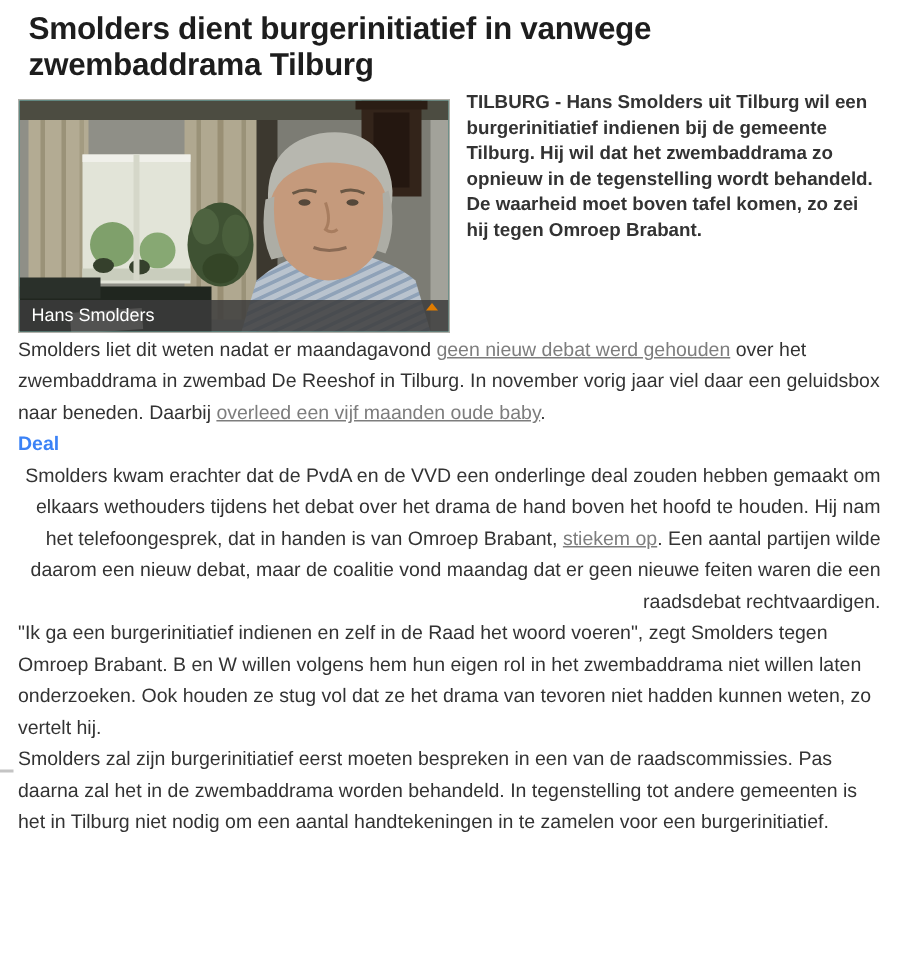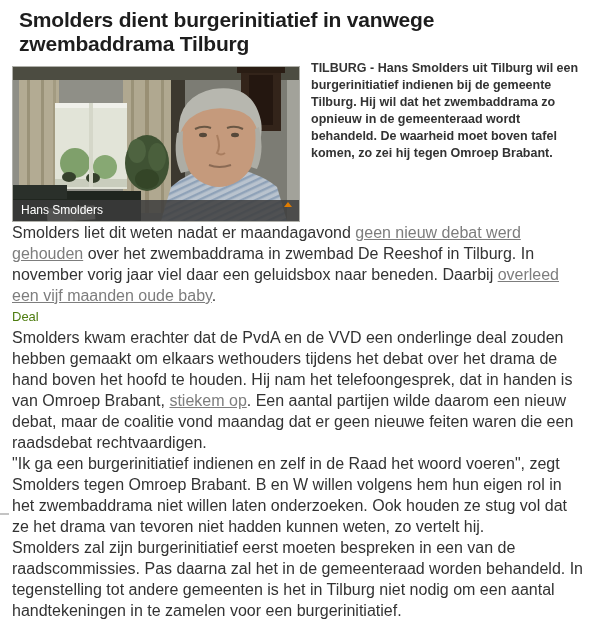--- a/index.html
+++ b/index.html
@@ -33,28 +33,28 @@
     position: absolute; right: 7px; top: 2px; width: 0; height: 0;
     border-left: 4px solid transparent; border-right: 4px solid transparent;
     border-bottom: 5px solid #e07c00;
   }
 
   p.lead {
     font-weight: bold; font-size: 12.5px; line-height: 17px;
     margin: -4px 0 0; width: 288px; color: #333333;
   }
 
-  p.body { font-size: 16px; line-height: 21px; margin: 0; }
+  p.body { font-size: 13px; line-height: 21px; margin: 0; }
   .para1 { margin: 4px 0 6px; }
   .para2 { margin: 0 0 4px; }
-  .para3 { margin: 0 0 3px; }
+  .para3 { margin: 0 0 3px; text-align: right; }
   .para4 { margin: 0 0 14px; }
   .para5 { margin: 0; }
 
-  h2.section { font-size: 13px; line-height: 21px; font-weight: normal; margin: 0; color: #4d7c0f; }
+  h2.section { font-size: 13px; line-height: 21px; font-weight: bold; margin: 0; color: #3b82f6; }
 
   a.inline-link { color: #7d7d7d; text-decoration: underline; cursor: pointer; }
 
   .edge-artifact { position: absolute; left: 0; top: 513px; width: 9px; height: 2px; background: #c4c4c4; }
 </style>
 </head>
 <body>
 
 <div class="page">
 
@@ -125,30 +125,30 @@
         <ellipse cx="222" cy="68" rx="4" ry="2.2" fill="#55483a"></ellipse>
         <path d="M204,68 Q208,80 204,86 Q208,89 212,86" stroke="#a87d5f" stroke-width="2" fill="none"></path>
         <path d="M196,98 Q206,102 218,98" stroke="#8a6a54" stroke-width="2" fill="none"></path>
       </svg>
       <figcaption class="caption-bar">
         <span>Hans Smolders</span>
         <span class="expand-marker"></span>
       </figcaption>
     </figure>
 
-    <p class="lead">TILBURG - Hans Smolders uit Tilburg wil een burgerinitiatief indienen bij de gemeente Tilburg. Hij wil dat het zwembaddrama zo opnieuw in de gemeenteraad wordt behandeld. De waarheid moet boven tafel komen, zo zei hij tegen Omroep Brabant.</p>
+    <p class="lead">TILBURG - Hans Smolders uit Tilburg wil een burgerinitiatief indienen bij de gemeente Tilburg. Hij wil dat het zwembaddrama zo opnieuw in de tegenstelling wordt behandeld. De waarheid moet boven tafel komen, zo zei hij tegen Omroep Brabant.</p>
   </div>
 
   <p class="body para1"><span>Smolders liet dit weten nadat er maandagavond </span><a class="inline-link" href="#">geen nieuw debat werd gehouden</a><span> over het zwembaddrama in zwembad De Reeshof in Tilburg. In november vorig jaar viel daar een geluidsbox naar beneden. Daarbij </span><a class="inline-link" href="#">overleed een vijf maanden oude baby</a><span>.</span></p>
 
   <h2 class="section">Deal</h2>
 
 
   <p class="body para3"><span>Smolders kwam erachter dat de PvdA en de VVD een onderlinge deal zouden hebben gemaakt om elkaars wethouders tijdens het debat over het drama de hand boven het hoofd te houden. Hij nam het telefoongesprek, dat in handen is van Omroep Brabant, </span><a class="inline-link" href="#">stiekem op</a><span>. Een aantal partijen wilde daarom een nieuw debat, maar de coalitie vond maandag dat er geen nieuwe feiten waren die een raadsdebat rechtvaardigen.</span></p>
 
 
   <p class="body para4">"Ik ga een burgerinitiatief indienen en zelf in de Raad het woord voeren", zegt Smolders tegen Omroep Brabant. B en W willen volgens hem hun eigen rol in het zwembaddrama niet willen laten onderzoeken. Ook houden ze stug vol dat ze het drama van tevoren niet hadden kunnen weten, zo vertelt hij.</p>
 
-  <p class="body para5">Smolders zal zijn burgerinitiatief eerst moeten bespreken in een van de raadscommissies. Pas daarna zal het in de gemeenteraad worden behandeld. In tegenstelling tot andere gemeenten is het in Tilburg niet nodig om een aantal handtekeningen in te zamelen voor een burgerinitiatief.</p>
+  <p class="body para5">Smolders zal zijn burgerinitiatief eerst moeten bespreken in een van de raadscommissies. Pas daarna zal het in de zwembaddrama worden behandeld. In tegenstelling tot andere gemeenten is het in Tilburg niet nodig om een aantal handtekeningen in te zamelen voor een burgerinitiatief.</p>
 
   <div class="edge-artifact"></div>
 
 </div>
 
 </body></html>

